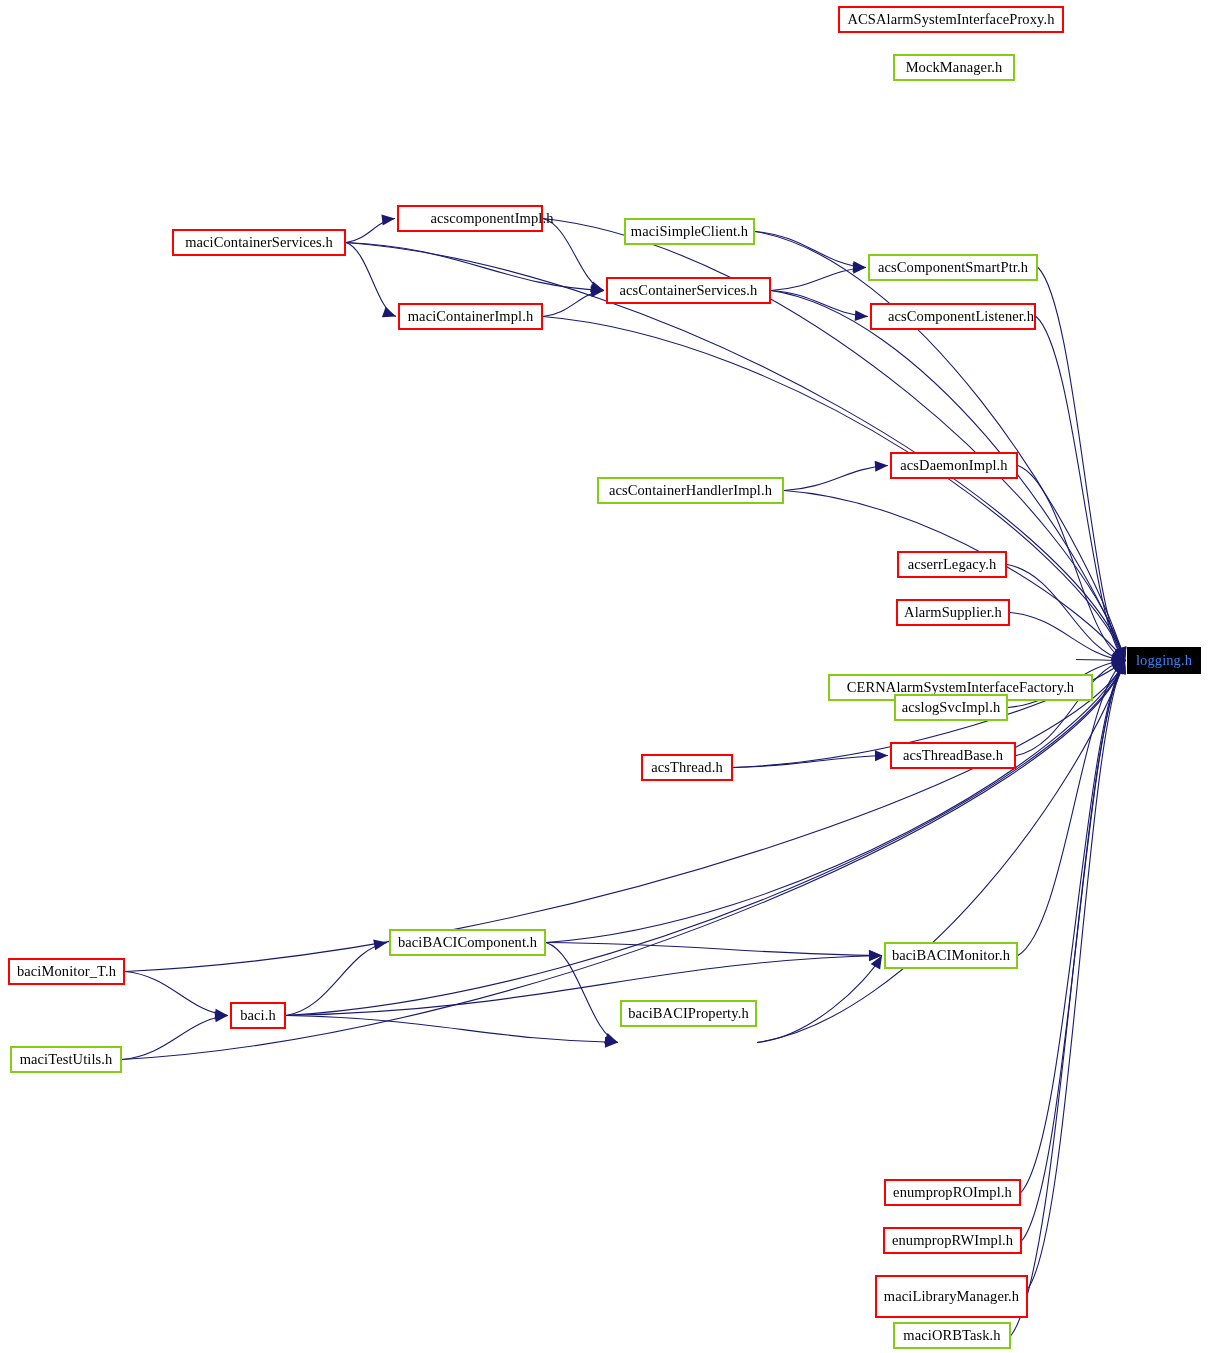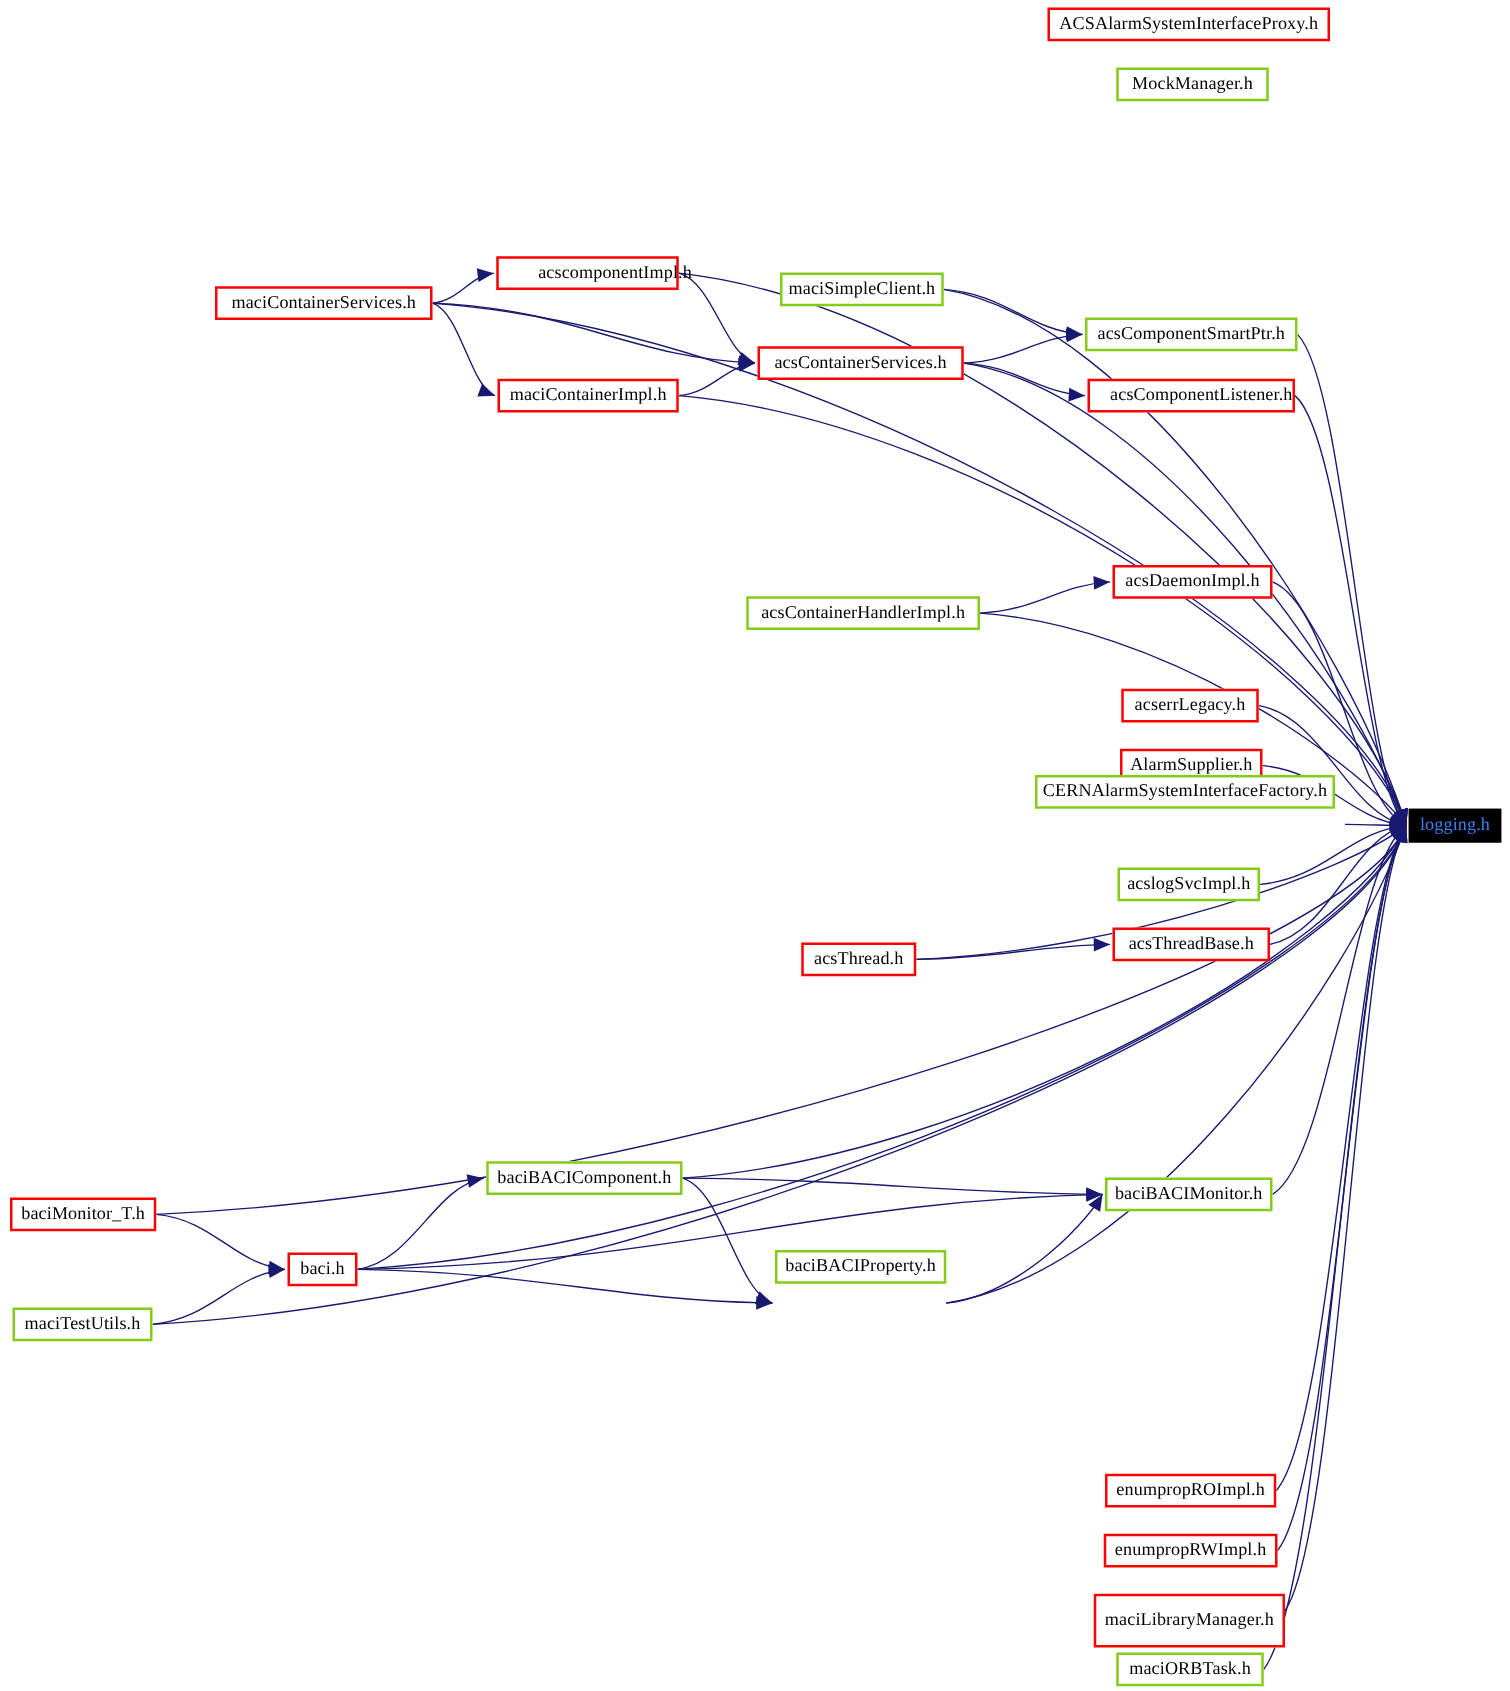--- a/index.html
+++ b/index.html
@@ -173,21 +173,21 @@
       </div>
       <div class="node red" style="left: 890px; top: 452px; width: 128px; height: 27px;">
         <span>acsDaemonImpl.h</span>
       </div>
       <div class="node red" style="left: 897px; top: 551px; width: 110px; height: 27px; justify-content: center;">
         <span>acserrLegacy.h</span>
       </div>
       <div class="node red" style="left: 896px; top: 599px; width: 114px; height: 27px;">
         <span>AlarmSupplier.h</span>
       </div>
-      <div class="node" style="left: 828px; top: 620px; width: 240px; height: 27px; justify-content: center;">
+      <div class="node" style="left: 828px; top: 674px; width: 265px; height: 27px; justify-content: center;">
         <span>CERNAlarmSystemInterfaceFactory.h</span>
       </div>
       <div class="node" style="left: 894px; top: 694px; width: 114px; height: 27px;">
         <span>acslogSvcImpl.h</span>
       </div>
       <div class="node red" style="left: 641px; top: 754px; width: 92px; height: 27px;">
         <span>acsThread.h</span>
       </div>
       <div class="node red" style="left: 890px; top: 742px; width: 126px; height: 27px;">
         <span>acsThreadBase.h</span>

